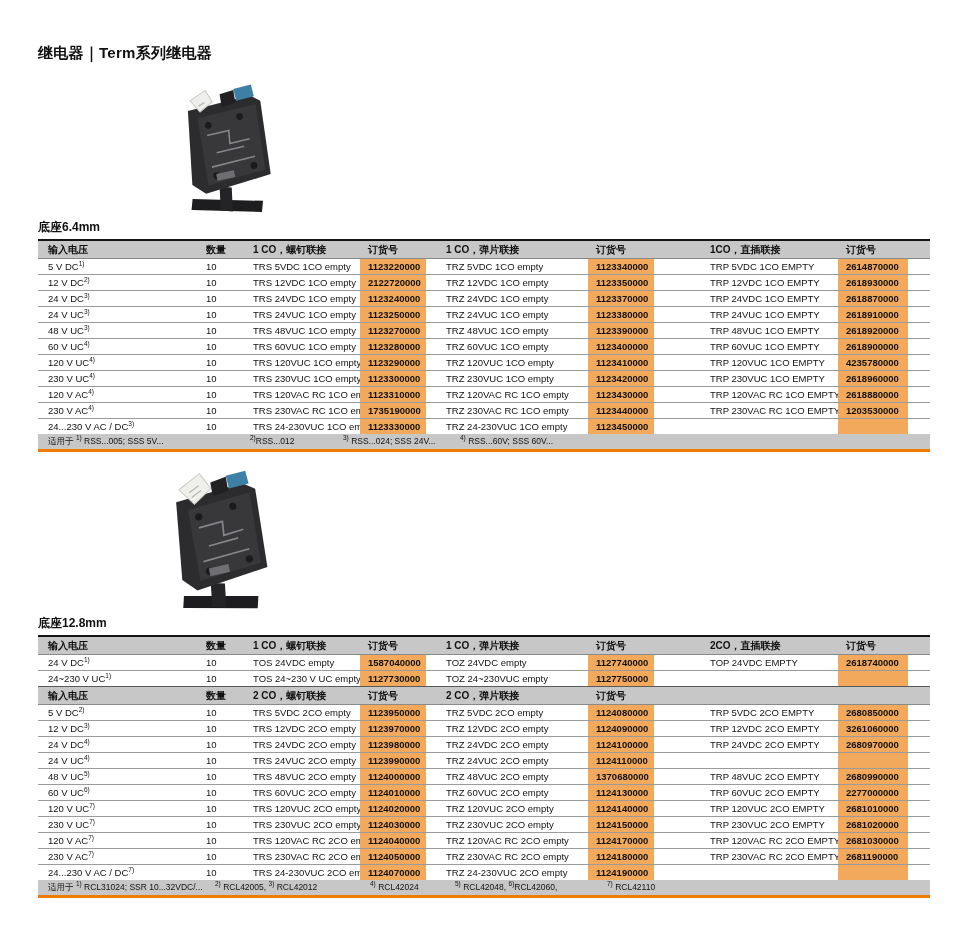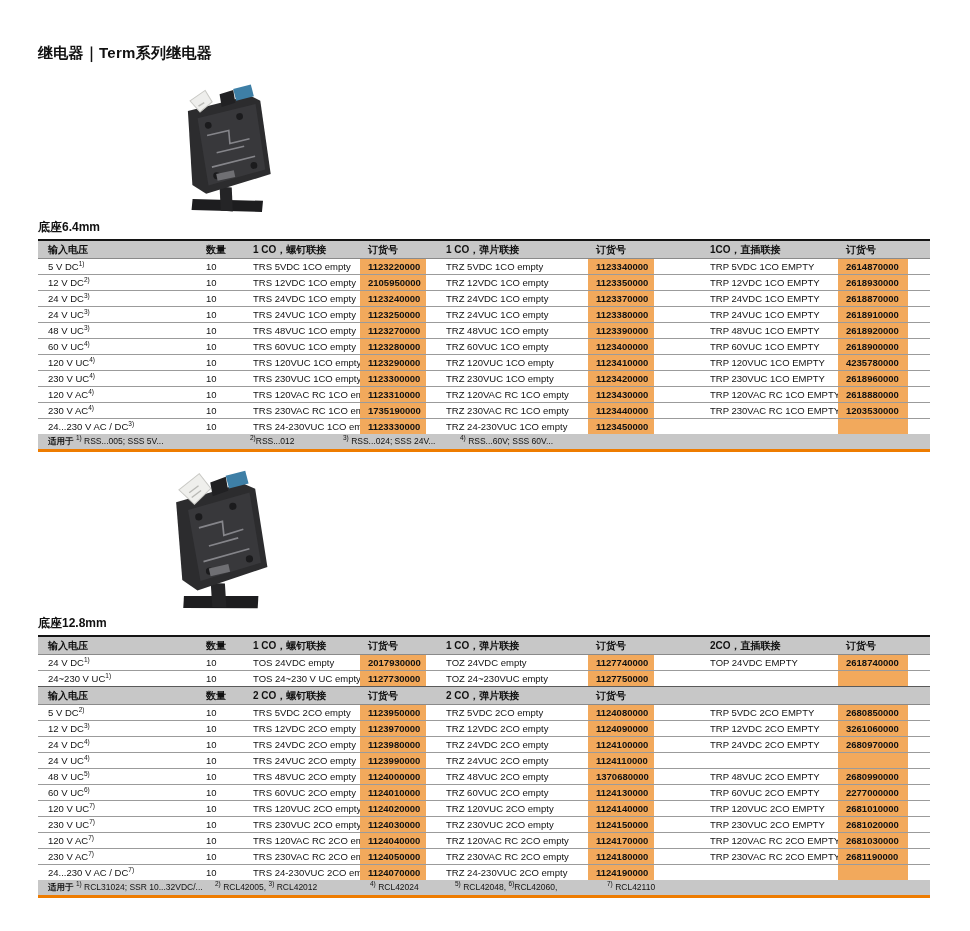--- a/index.html
+++ b/index.html
@@ -66,21 +66,21 @@
   sup{font-size:6.5px;vertical-align:super;line-height:0;}
 
   tr.fnrow td{
     background:#c7c7c7;
     border-top:1px solid #5a5a5a;
     border-bottom:3px solid #EE7C00;
     height:15px;position:relative;
     font-size:8.5px;
   }
   .fn-seg{position:absolute;top:0;line-height:15px;white-space:nowrap;}
-  .fn-seg b{font-weight:bold;}
+  .fn-seg b{font-weight:normal;}
 </style>
 </head>
 <body>
 
 <div class="page-title">继电器｜Term系列继电器</div>
 
 <svg id="photo-64" class="product-photo" width="132" height="142" viewBox="0 0 132 142">
   <g transform="rotate(-5 66 71)">
     <path d="M30 122 L100 130 L98 141 L28 133 Z" fill="#1d1d1f"></path>
     <path d="M58 112 L70 114 L69 138 L57 136 Z" fill="#242426"></path>
@@ -135,21 +135,21 @@
         <td class="c5">TRZ 5VDC 1CO empty</td>
         <td class="c6 ord">1123340000</td>
         <td class="c7">TRP 5VDC 1CO EMPTY</td>
         <td class="c8 ord">2614870000</td>
         <td class="c9"></td>
       </tr>
       <tr>
         <td class="c1">12 V DC<sup>2)</sup></td>
         <td class="c2">10</td>
         <td class="c3">TRS 12VDC 1CO empty</td>
-        <td class="c4 ord">2105950000</td>
+        <td class="c4 ord">2122720000</td>
         <td class="c5">TRZ 12VDC 1CO empty</td>
         <td class="c6 ord">1123350000</td>
         <td class="c7">TRP 12VDC 1CO EMPTY</td>
         <td class="c8 ord">2618930000</td>
         <td class="c9"></td>
       </tr>
       <tr>
         <td class="c1">24 V DC<sup>3)</sup></td>
         <td class="c2">10</td>
         <td class="c3">TRS 24VDC 1CO empty</td>
@@ -305,21 +305,21 @@
       <th class="c7">2CO，直插联接</th>
       <th class="c8">订货号</th>
       <th class="c9"></th>
     </tr>
   </tbody>
   <tbody>
       <tr>
         <td class="c1">24 V DC<sup>1)</sup></td>
         <td class="c2">10</td>
         <td class="c3">TOS 24VDC empty</td>
-        <td class="c4 ord">2017930000</td>
+        <td class="c4 ord">1587040000</td>
         <td class="c5">TOZ 24VDC empty</td>
         <td class="c6 ord">1127740000</td>
         <td class="c7">TOP 24VDC EMPTY</td>
         <td class="c8 ord">2618740000</td>
         <td class="c9"></td>
       </tr>
       <tr>
         <td class="c1">24~230 V UC<sup>1)</sup></td>
         <td class="c2">10</td>
         <td class="c3">TOS 24~230 V UC empty</td>

